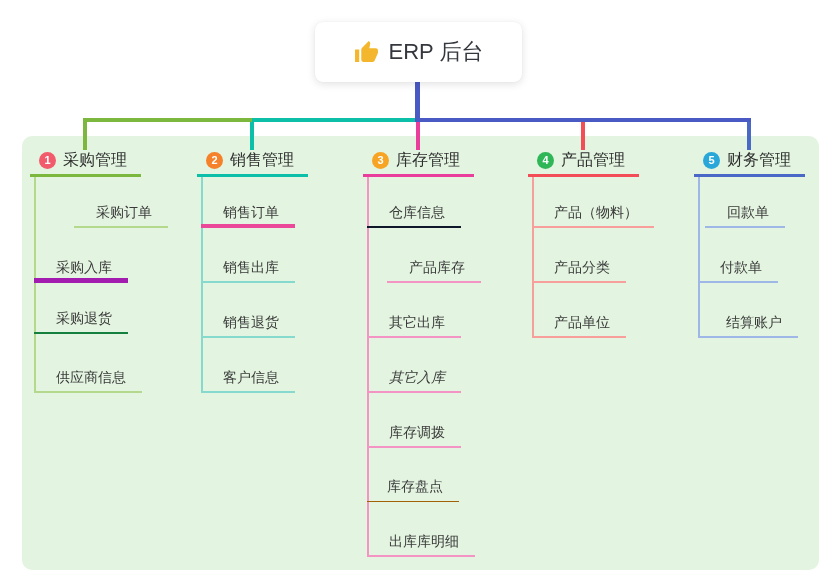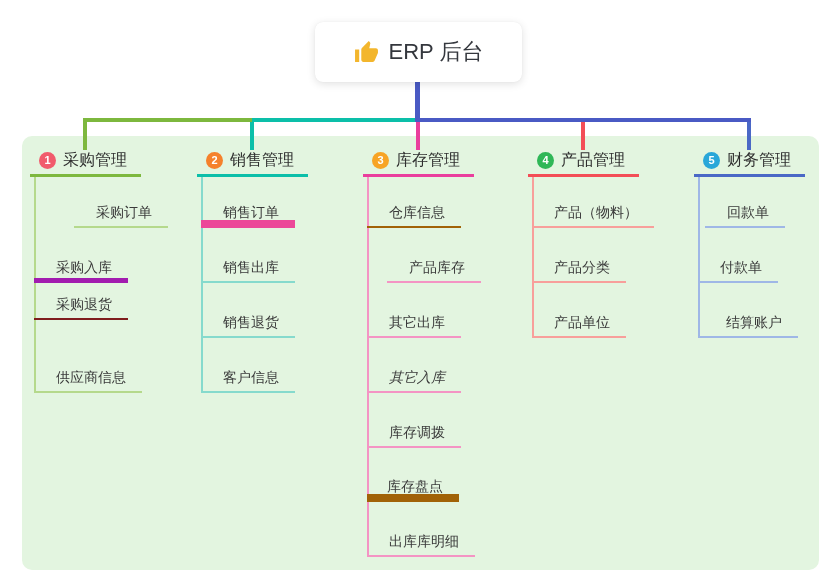--- a/index.html
+++ b/index.html
@@ -69,40 +69,40 @@
     </span>
     <span>ERP 后台</span>
   </div>
   <div id="branches">
       <div class="branch-header" style="left:30px;border-bottom:3px solid #7db83e;">
         <span class="badge" style="background: rgb(241, 91, 108);">1</span>
         <span>采购管理</span>
       </div>
       <div class="child-node" style="left:34px;top:200px;border-bottom:2px solid #b5d98c;margin-left:40px;">采购订单</div>
       <div class="child-node" style="left:34px;top:255px;border-bottom:5px solid #a21caf;">采购入库</div>
-      <div class="child-node" style="left:34px;top:292px;border-bottom:2px solid #7f1d1d;">采购退货</div>
+      <div class="child-node" style="left:34px;top:306px;border-bottom:2px solid #15803d;">采购退货</div>
       <div class="child-node" style="left:34px;top:365px;border-bottom:2px solid #b5d98c;">供应商信息</div>
       <div class="branch-header" style="left:197px;border-bottom:3px solid #0cbfa9;">
         <span class="badge" style="background: rgb(245, 129, 43);">2</span>
         <span>销售管理</span>
       </div>
-      <div class="child-node" style="left:201px;top:200px;border-bottom:8px solid #ec4899;">销售订单</div>
+      <div class="child-node" style="left:201px;top:200px;border-bottom:4px solid #ec4899;">销售订单</div>
       <div class="child-node" style="left:201px;top:255px;border-bottom:2px solid #86dacd;">销售出库</div>
       <div class="child-node" style="left:201px;top:310px;border-bottom:2px solid #86dacd;">销售退货</div>
       <div class="child-node" style="left:201px;top:365px;border-bottom:2px solid #86dacd;">客户信息</div>
       <div class="branch-header" style="left:363px;border-bottom:3px solid #ea3e9d;">
         <span class="badge" style="background: rgb(247, 164, 37);">3</span>
         <span>库存管理</span>
       </div>
-      <div class="child-node" style="left:367px;top:200px;border-bottom:2px solid #a16207;">仓库信息</div>
+      <div class="child-node" style="left:367px;top:200px;border-bottom:2px solid #0f172a;">仓库信息</div>
       <div class="child-node" style="left:387px;top:255px;border-bottom:2px solid #f494c4;">产品库存</div>
       <div class="child-node" style="left:367px;top:310px;border-bottom:2px solid #f494c4;">其它出库</div>
       <div class="child-node" style="left:367px;top:365px;border-bottom:2px solid #f494c4;font-style:italic;">其它入库</div>
       <div class="child-node" style="left:367px;top:420px;border-bottom:2px solid #f494c4;">库存调拨</div>
-      <div class="child-node" style="left:367px;top:474px;border-bottom:8px solid #a16207;padding-left:20px;">库存盘点</div>
+      <div class="child-node" style="left:367px;top:474px;border-bottom:1px solid #a16207;padding-left:20px;">库存盘点</div>
       <div class="child-node" style="left:367px;top:529px;border-bottom:2px solid #f494c4;">出库库明细</div>
       <div class="branch-header" style="left:528px;border-bottom:3px solid #f34e57;">
         <span class="badge" style="background: rgb(47, 183, 87);">4</span>
         <span>产品管理</span>
       </div>
       <div class="child-node" style="left:532px;top:200px;border-bottom:2px solid #f89f9b;">产品（物料）</div>
       <div class="child-node" style="left:532px;top:255px;border-bottom:2px solid #f89f9b;">产品分类</div>
       <div class="child-node" style="left:532px;top:310px;border-bottom:2px solid #f89f9b;">产品单位</div>
       <div class="branch-header" style="left:694px;border-bottom:3px solid #4a68c6;">
         <span class="badge" style="background: rgb(41, 167, 217);">5</span>

